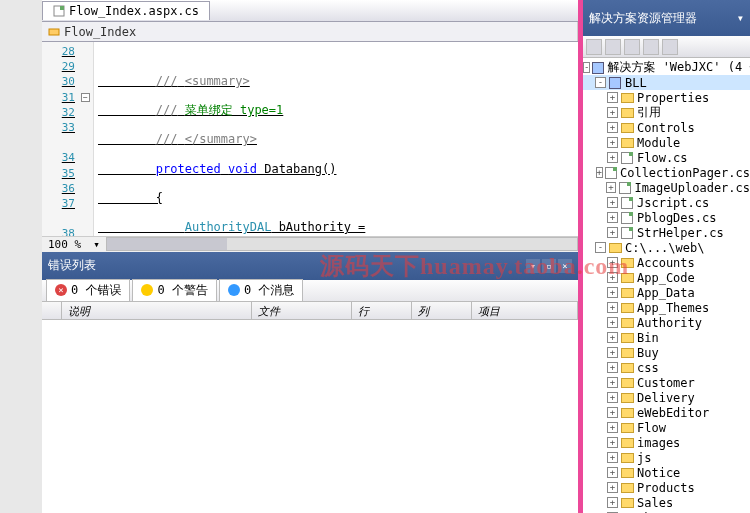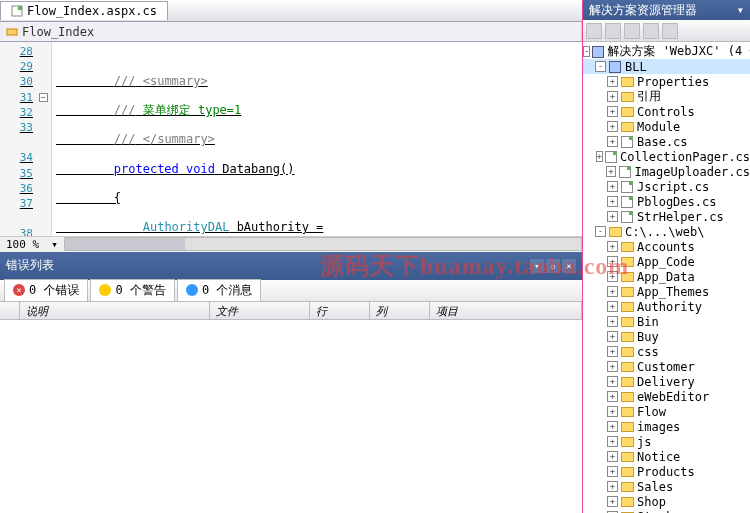--- a/index.html
+++ b/index.html
@@ -1,17 +1,17 @@
 <!DOCTYPE html>
 <html><head>
 <meta charset="utf-8">
 <style>
 * { margin: 0; padding: 0; box-sizing: border-box; font-family: "Microsoft YaHei", Consolas, monospace; font-size: 12px; }
 body { width: 750px; height: 513px; background: #e8e8e8; display: flex; overflow: hidden; position: relative; }
-.left { width: 583px; display: flex; flex-direction: column; border-right: 1px solid #ec4899; }
+.left { width: 583px; display: flex; flex-direction: column; border-right: 5px solid #ec4899; margin-left: 42px; }
 .tab-bar { height: 22px; background: linear-gradient(#fff,#e0e0e8); border-bottom: 1px solid #a0a0b0; display: flex; align-items: center; }
 .tab { padding: 2px 10px; background: #fff; border: 1px solid #a0a0b0; border-bottom: none; display: flex; align-items: center; gap: 4px; font-size: 11px; }
 .tab svg { width: 12px; height: 12px; }
 .dropdown-bar { height: 20px; background: #f0f0f4; border-bottom: 1px solid #a0a0b0; display: flex; }
 .dd { flex: 1; border-right: 1px solid #ccc; padding: 2px 6px; font-size: 11px; color: #333; display: flex; align-items: center; gap: 4px; }
 .dd svg { width: 12px; height: 12px; }
 .editor { flex: 1; background: #fff; display: flex; overflow: hidden; text-decoration: underline; }
 .gutter { width: 52px; background: #f5f5f5; border-right: 1px solid #ddd; text-align: right; padding-top: 2px; color: #2b91af; }
 .gutter div { height: 15.2px; padding-right: 18px; font-size: 11px; line-height: 15.2px; position: relative; }
 .fold { position: absolute; right: 3px; top: 3px; width: 9px; height: 9px; border: 1px solid #888; background: #fff; font-size: 8px; line-height: 7px; text-align: center; color: #555; }
@@ -30,21 +30,21 @@
 .err-title .ctrls span { width: 14px; height: 14px; background: rgba(255,255,255,.15); display: flex; align-items: center; justify-content: center; font-size: 9px; }
 .err-tabs { height: 22px; background: linear-gradient(#fdfdfd,#e8e8ec); border-bottom: 1px solid #bbb; display: flex; align-items: center; padding-left: 4px; gap: 2px; }
 .err-tab { padding: 2px 8px; border: 1px solid #bbb; background: #fff; display: flex; align-items: center; gap: 4px; font-size: 11px; }
 .err-ico { width: 12px; height: 12px; border-radius: 50%; display: inline-block; }
 .ico-err { background: #d44; color: #fff; text-align: center; font-size: 9px; line-height: 12px; }
 .ico-warn { background: #fc0; } .ico-info { background: #39f; }
 .err-head { height: 18px; background: linear-gradient(#f8f8f8,#e4e4ea); border-bottom: 1px solid #bbb; display: flex; }
 .err-head div { border-right: 1px solid #bbb; padding: 2px 6px; font-size: 11px; font-style: italic; }
 .err-body { flex: 1; background: #fff; }
 .right { width: 167px; background: #f0f0f0; display: flex; flex-direction: column; }
-.r-title { height: 20px; background: linear-gradient(#4a6aa0,#3a5a90); color: #fff; padding: 4px 6px; display: flex; align-items: center; justify-content: space-between; font-size: 11px; }
+.r-title { height: 36px; background: linear-gradient(#4a6aa0,#3a5a90); color: #fff; padding: 4px 6px; display: flex; align-items: center; justify-content: space-between; font-size: 11px; }
 .r-tool { height: 22px; background: linear-gradient(#fdfdfd,#e0e0e6); border-bottom: 1px solid #bbb; display: flex; align-items: center; gap: 3px; padding: 0 3px; }
 .r-tool span { width: 16px; height: 16px; background: #d8d8e0; border: 1px solid #bbb; }
 .tree { flex: 1; background: #fff; overflow: auto; padding: 2px 0; }
 .node { display: flex; align-items: center; height: 15px; font-size: 11px; color: #000; white-space: nowrap; }
 .node .ind { display: inline-block; }
 .node .exp { width: 11px; height: 11px; border: 1px solid #888; background: #fff; font-size: 9px; line-height: 9px; text-align: center; margin-right: 2px; color: #555; }
 .node .ficon { width: 14px; height: 12px; margin-right: 3px; display: inline-flex; align-items: center; justify-content: center; }
 .fold-y { background: #ffd96a; border: 1px solid #c9a030; width: 13px; height: 10px; }
 .file-cs { width: 12px; height: 12px; background: #fff; border: 1px solid #888; position: relative; }
 .file-cs:after { content: ""; position: absolute; right: -1px; top: -1px; width: 4px; height: 4px; background: #6a6; }
@@ -215,21 +215,21 @@
           <span class="fold-y"></span>
         </span>
         <span>Module</span>
       </div>
       <div class="node">
         <span class="ind" style="width:24px"></span>
         <span class="exp">+</span>
         <span class="ficon">
           <span class="file-cs"></span>
         </span>
-        <span>Base.cs</span>
+        <span>Flow.cs</span>
       </div>
       <div class="node">
         <span class="ind" style="width:24px"></span>
         <span class="exp">+</span>
         <span class="ficon">
           <span class="file-cs"></span>
         </span>
         <span>CollectionPager.cs</span>
       </div>
       <div class="node">

